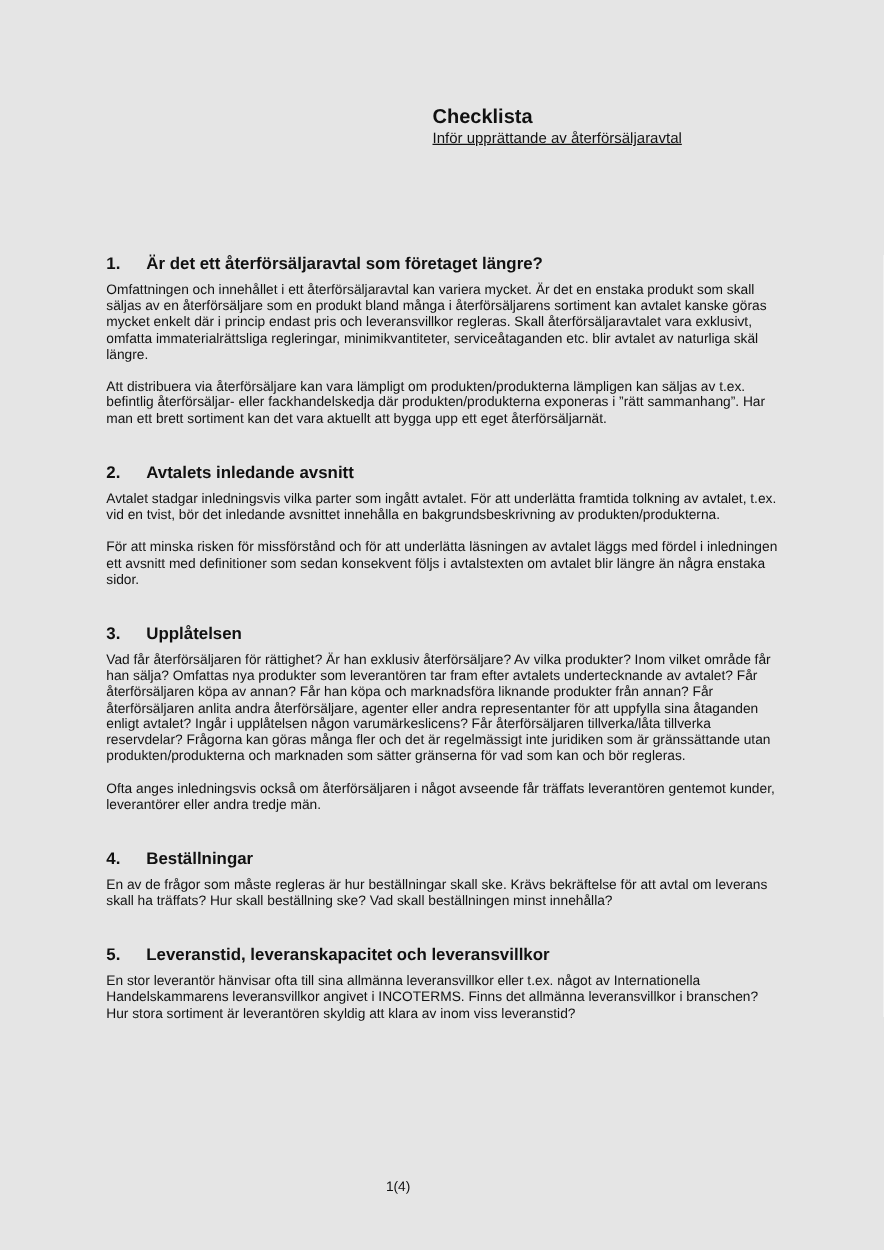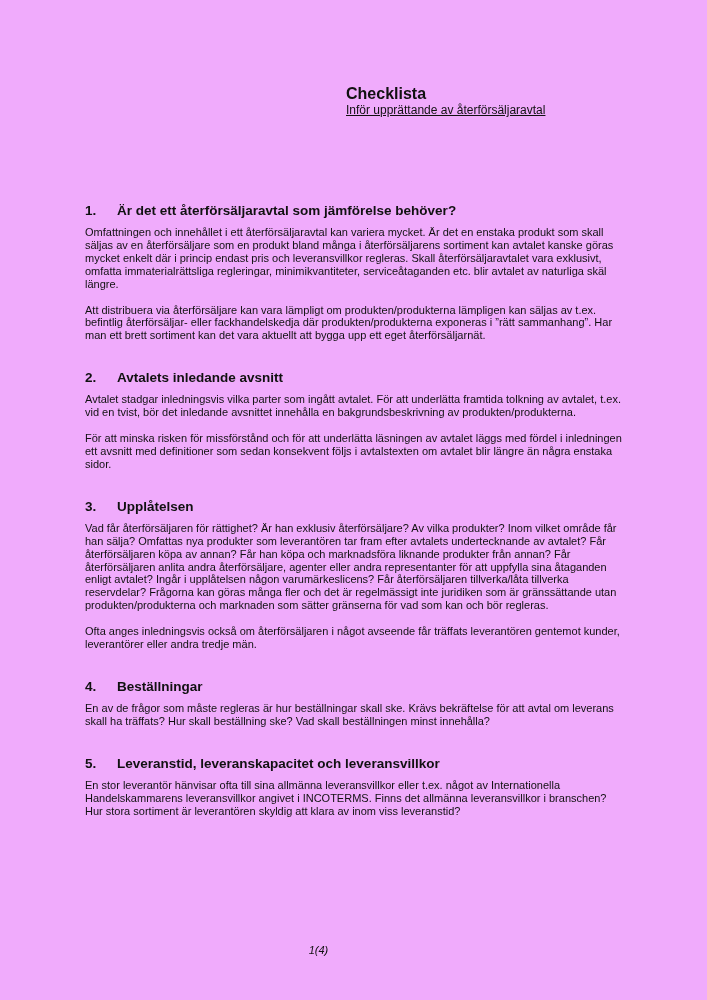--- a/index.html
+++ b/index.html
@@ -4,21 +4,21 @@
 <style>
   html, body {
     margin: 0;
     padding: 0;
     background: #ffffff;
   }
   .page {
     position: relative;
     width: 707px;
     height: 1000px;
-    background: #f0abfc;
+    background: #e5e5e5;
     color: #111111;
     font-family: "Liberation Sans", "DejaVu Sans", sans-serif;
     overflow: hidden;
   }
   .title-block {
     position: absolute;
     left: 346px;
     top: 84px;
   }
   .doc-title {
@@ -67,38 +67,37 @@
     color: #111111;
   }
   .footer {
     position: absolute;
     left: 0;
     top: 944px;
     width: 637px;
     text-align: center;
     font-size: 11px;
     color: #111111;
-    font-style: italic;
   }
 </style>
 </head>
 <body>
 
 <div class="page">
 
   <div class="title-block">
     <h1 class="doc-title">Checklista</h1>
     <div class="doc-subtitle">Inför upprättande av återförsäljaravtal</div>
   </div>
 
   <div class="content">
     <section>
       <div class="section-heading">
         <span class="sec-num">1.</span>
-        <span class="sec-title">Är det ett återförsäljaravtal som jämförelse behöver?</span>
+        <span class="sec-title">Är det ett återförsäljaravtal som företaget längre?</span>
       </div>
       <div>
           <p class="para">Omfattningen och innehållet i ett återförsäljaravtal kan variera mycket. Är det en enstaka produkt som skall säljas av en återförsäljare som en produkt bland många i återförsäljarens sortiment kan avtalet kanske göras mycket enkelt där i princip endast pris och leveransvillkor regleras. Skall återförsäljaravtalet vara exklusivt, omfatta immaterialrättsliga regleringar, minimikvantiteter, serviceåtaganden etc. blir avtalet av naturliga skäl längre.</p>
           <p class="para">Att distribuera via återförsäljare kan vara lämpligt om produkten/produkterna lämpligen kan säljas av t.ex. befintlig återförsäljar- eller fackhandelskedja där produkten/produkterna exponeras i ”rätt sammanhang”. Har man ett brett sortiment kan det vara aktuellt att bygga upp ett eget återförsäljarnät.</p>
         </div>
     </section>
 
     <section>
       <div class="section-heading">
         <span class="sec-num">2.</span>

